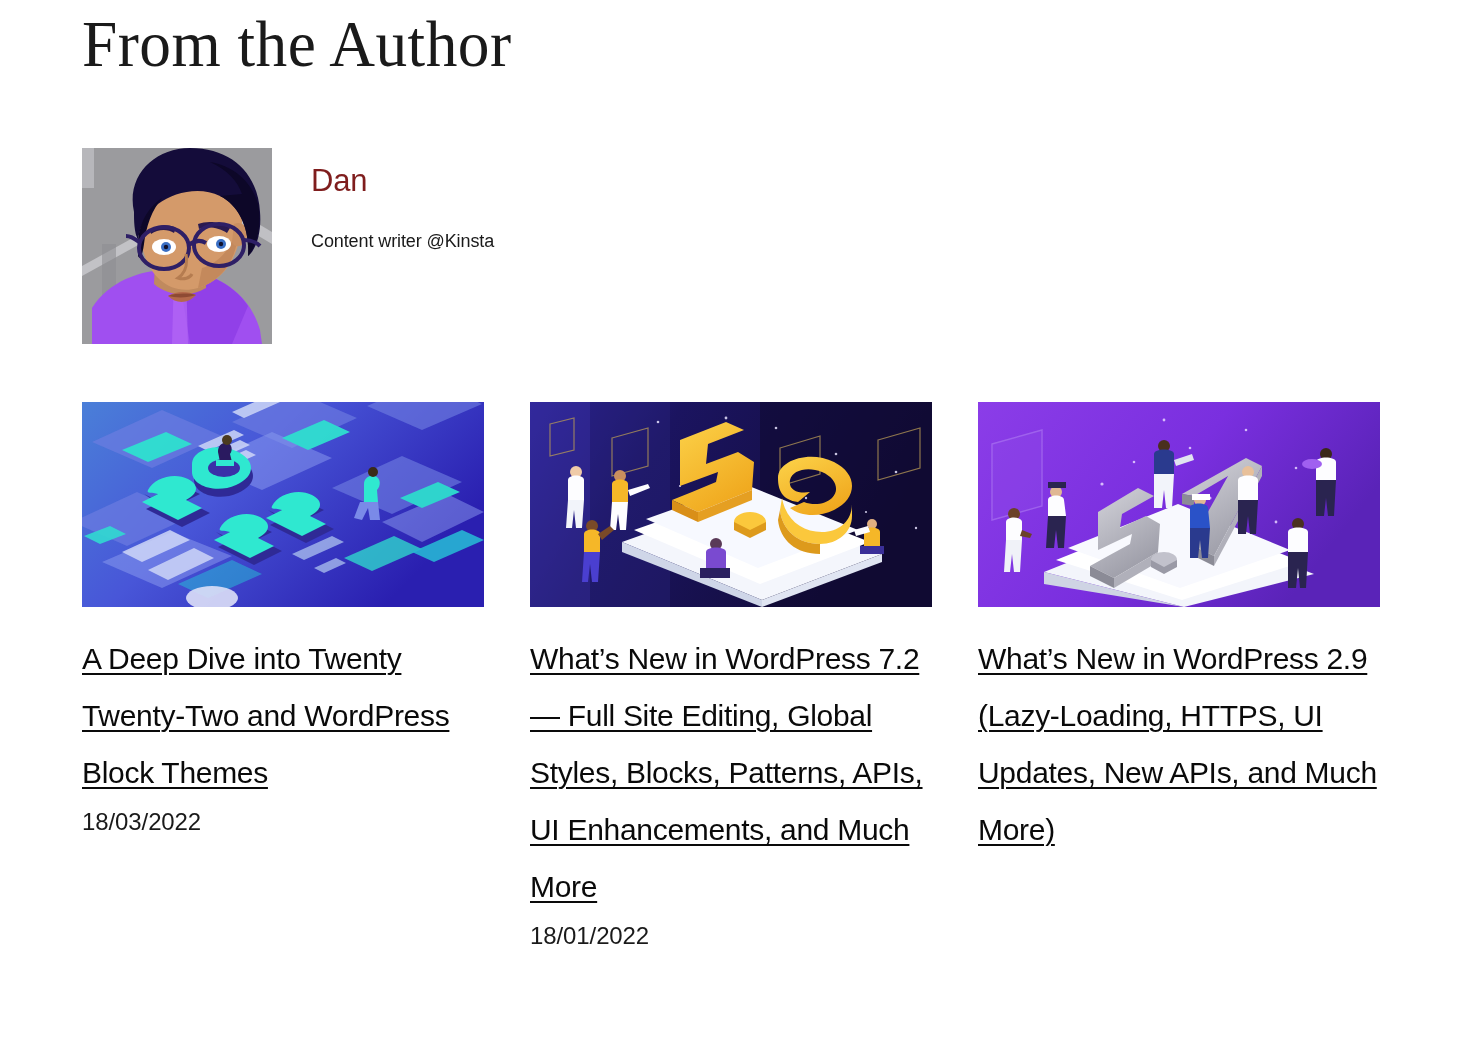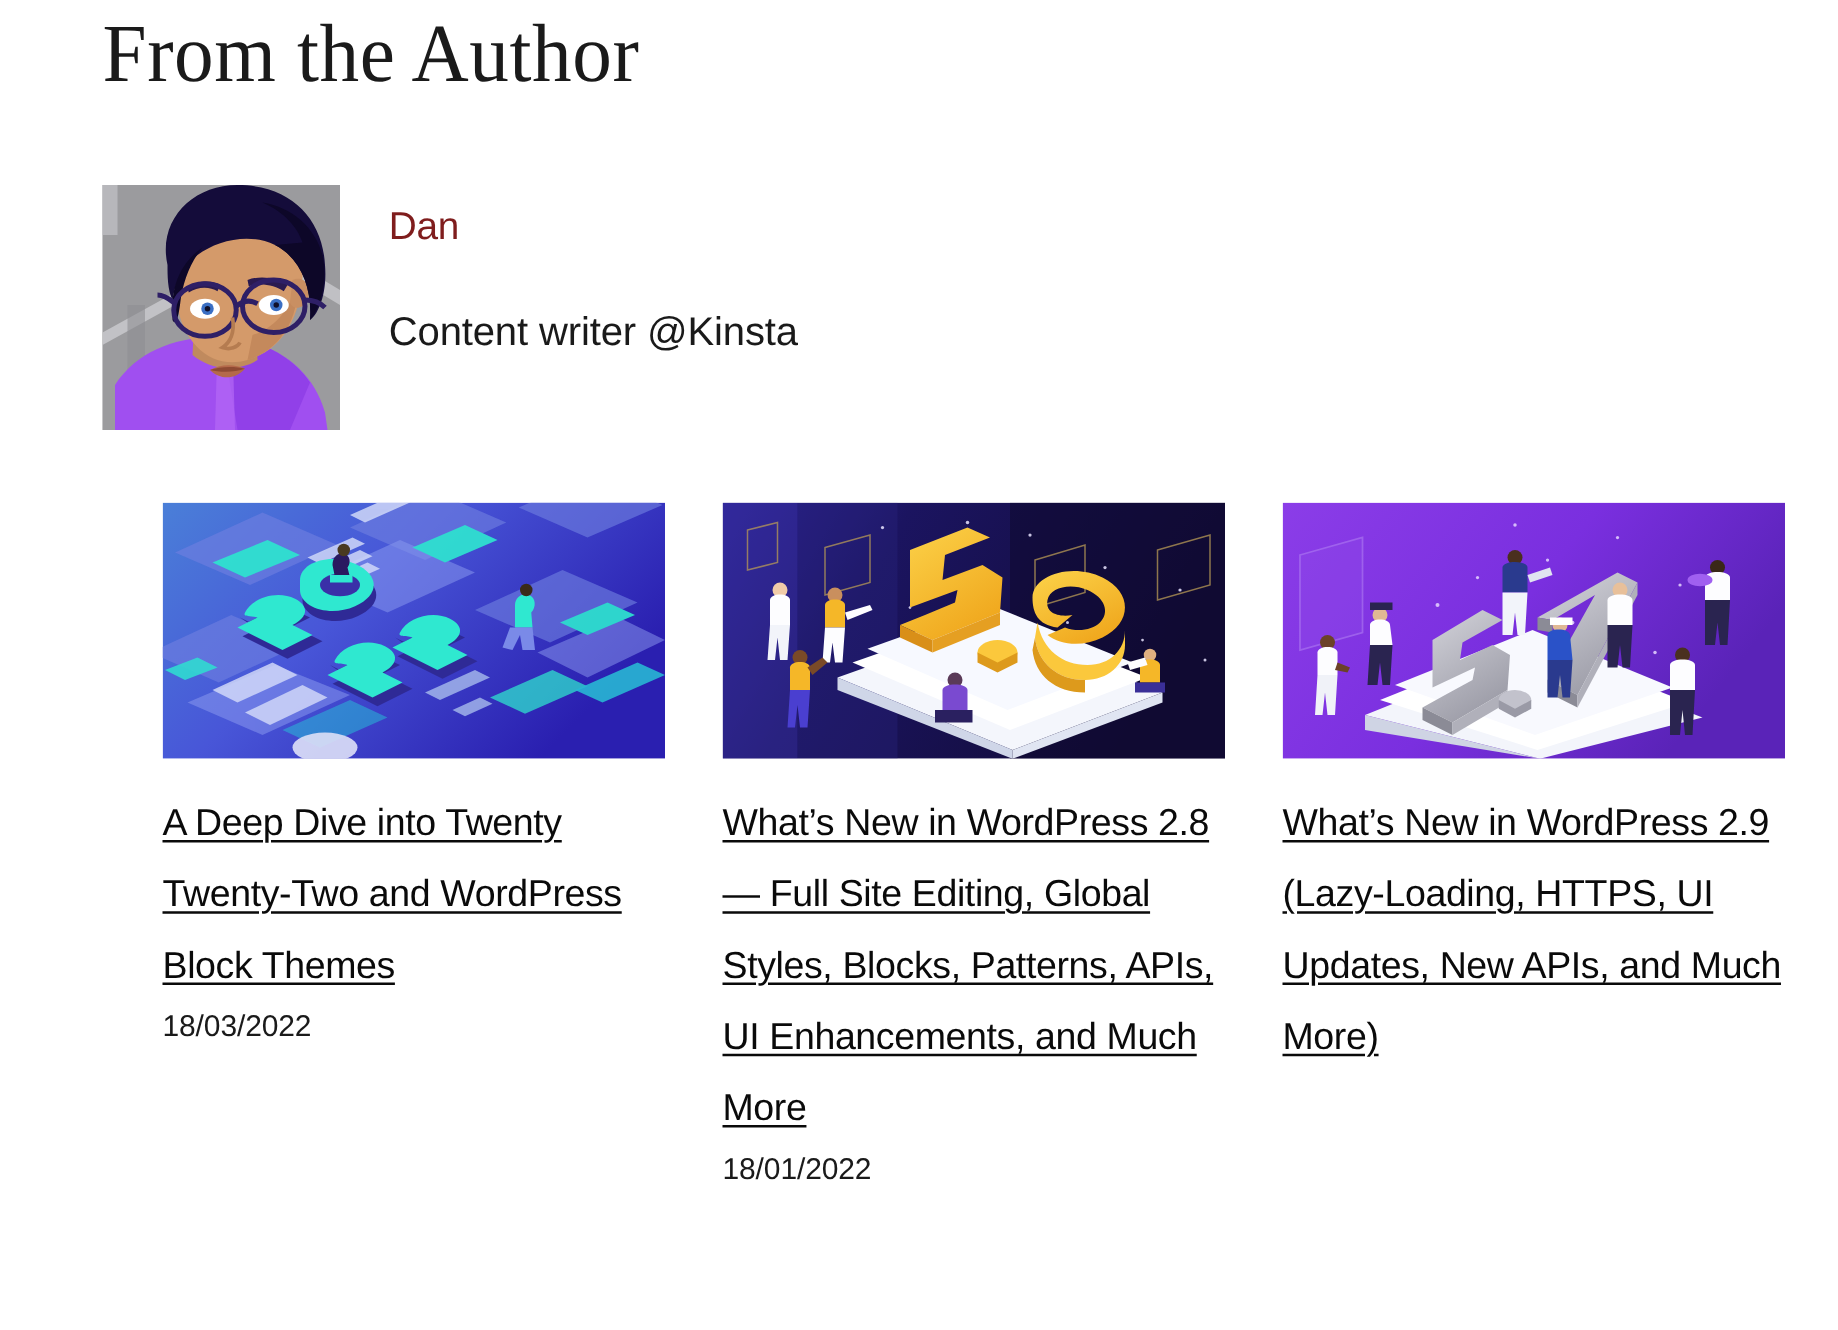--- a/index.html
+++ b/index.html
@@ -45,35 +45,34 @@
     margin-left: 39px;
     padding-top: 14px;
   }
   .author-name {
     font-size: 31px;
     color: #7f1d1d;
     line-height: 1.25;
     letter-spacing: -0.2px;
   }
   .author-role {
-    margin-top: 46px;
-    font-size: 32px;
+    margin-top: 30px;
+    font-size: 18px;
     color: #1a1a1a;
     letter-spacing: -0.1px;
   }
 
   
   .cards {
     position: absolute;
     left: 82px; top: 402px;
     width: 1304px;
     display: flex;
     gap: 46px;
     align-items: flex-start;
-    margin-left: 48px;
   }
   .card { width: 402px; flex: 0 0 402px; }
   .card-thumb {
     width: 402px; height: 205px;
     overflow: hidden;
     display: block;
     position: relative;
   }
   .card-thumb svg { display:block; width: 402px; height: 205px; }
 
@@ -334,21 +333,21 @@
             <path d="M170 166 L200 166 L200 176 L170 176 Z" fill="#2a2060"></path>
           </g>
           <g>
             <circle cx="342" cy="122" r="5" fill="#e0b080"></circle>
             <path d="M334 130 C334 124 350 124 350 130 L350 144 L334 144 Z" fill="#f5b728"></path>
             <path d="M330 144 L354 144 L354 152 L330 152 Z" fill="#3a2f98"></path>
             <path d="M324 128 L338 124 L340 130 L326 134 Z" fill="#fdfdff"></path>
           </g>
         </svg>
       </a>
-      <a class="card-title">What’s New in WordPress 2.8 — Full Site Editing, Global Styles, Blocks, Patterns, APIs, UI Enhancements, and Much More</a>
+      <a class="card-title">What’s New in WordPress 7.2 — Full Site Editing, Global Styles, Blocks, Patterns, APIs, UI Enhancements, and Much More</a>
       <span class="card-date">18/01/2022</span>
     </div>
 
     <div class="card">
       <a class="card-thumb">
         <svg viewBox="0 0 402 205" xmlns="http://www.w3.org/2000/svg" aria-hidden="true">
           <defs>
             <linearGradient id="g3" x1="0" y1="0" x2="1" y2="0.4">
               <stop offset="0" stop-color="#8b3de8"></stop>
               <stop offset="0.55" stop-color="#7a2fdf"></stop>

